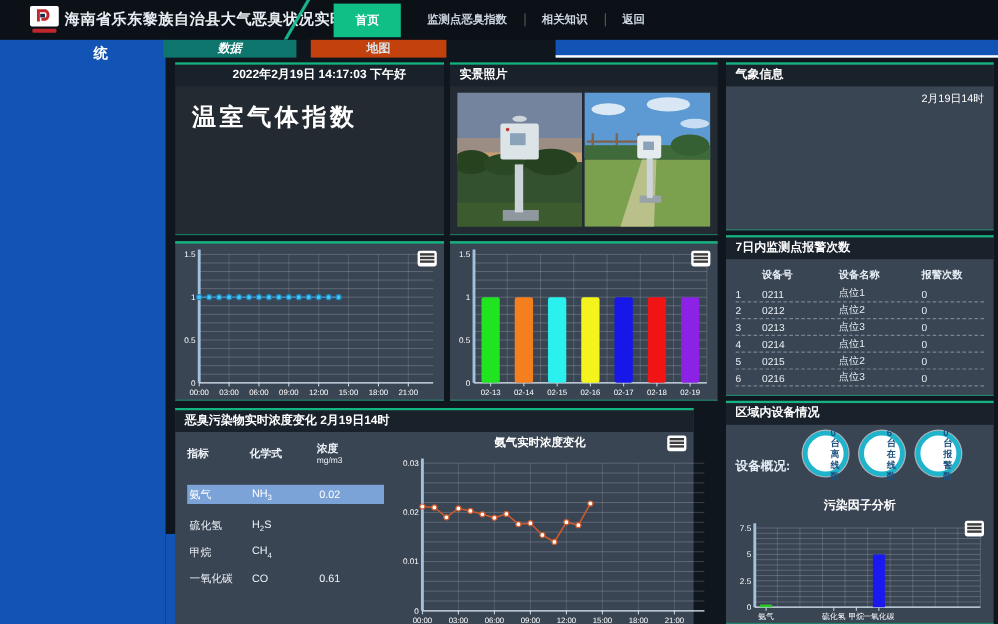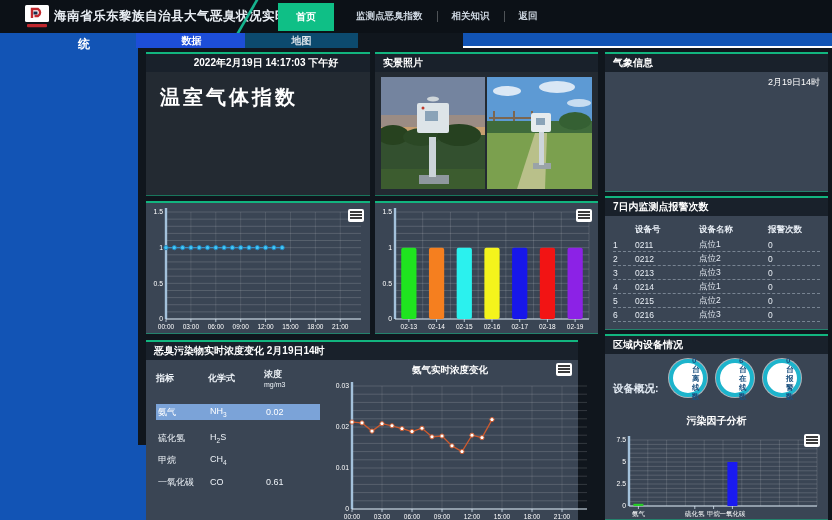--- a/index.html
+++ b/index.html
@@ -14,22 +14,22 @@
   .nav{position:absolute;left:278px;top:0;height:33px;display:flex;align-items:center;justify-content:flex-end;}
   .nav-item{color:#cdd6e0;font-size:9.5px;font-weight:bold;padding:0 14px;cursor:pointer;white-space:nowrap;}
   .nav-item.active{background:#0fbf86;color:#fff;font-size:10px;padding:7px 18px;margin-right:8px;}
   .nav-sep{width:1px;height:11px;background:rgba(255,255,255,.28);}
 
   
   .sidebar{position:absolute;left:0;top:33px;width:138px;height:487px;background:#1254b5;}
   .sidebar-tail{position:absolute;left:78px;top:3px;color:#fff;font-size:12px;font-weight:bold;}
   .blue-patch{position:absolute;left:138px;top:445px;width:9px;height:75px;background:#1254b5;}
   .tab{position:absolute;top:33px;height:15px;font-size:10px;font-weight:bold;color:#fff;text-align:center;line-height:15px;cursor:pointer;}
-  .tab.data{left:136px;width:111px;background:#1d4ed8;}
-  .tab.map{left:245px;width:113px;background:#0c4a6e;color:#dbe3ea;}
+  .tab.data{left:136px;width:111px;background:#0f766e;font-style:italic;}
+  .tab.map{left:259px;width:113px;background:#c2410c;color:#dbe3ea;}
   .top-blue-bar{position:absolute;left:463px;top:33px;width:369px;height:15px;background:#1254b5;border-bottom:2px solid #ffffff;}
 
   
   .panel{position:absolute;background:#3a4554;border-top:2px solid #12b57f;border-bottom:1px solid rgba(18,181,127,.55);}
   .panel.darkbody{background:#232a32;}
   .ptitle{height:18px;background:#19212b;color:#fff;font-size:10px;font-weight:bold;line-height:18px;padding:0 8px;white-space:nowrap;overflow:hidden;}
   .ptitle.center{text-align:center;padding-left:24px;}
   .pbody{position:relative;width:100%;}
 
   .headline{position:absolute;left:14px;top:12px;color:#fff;font-size:20px;font-weight:bold;letter-spacing:3px;}

